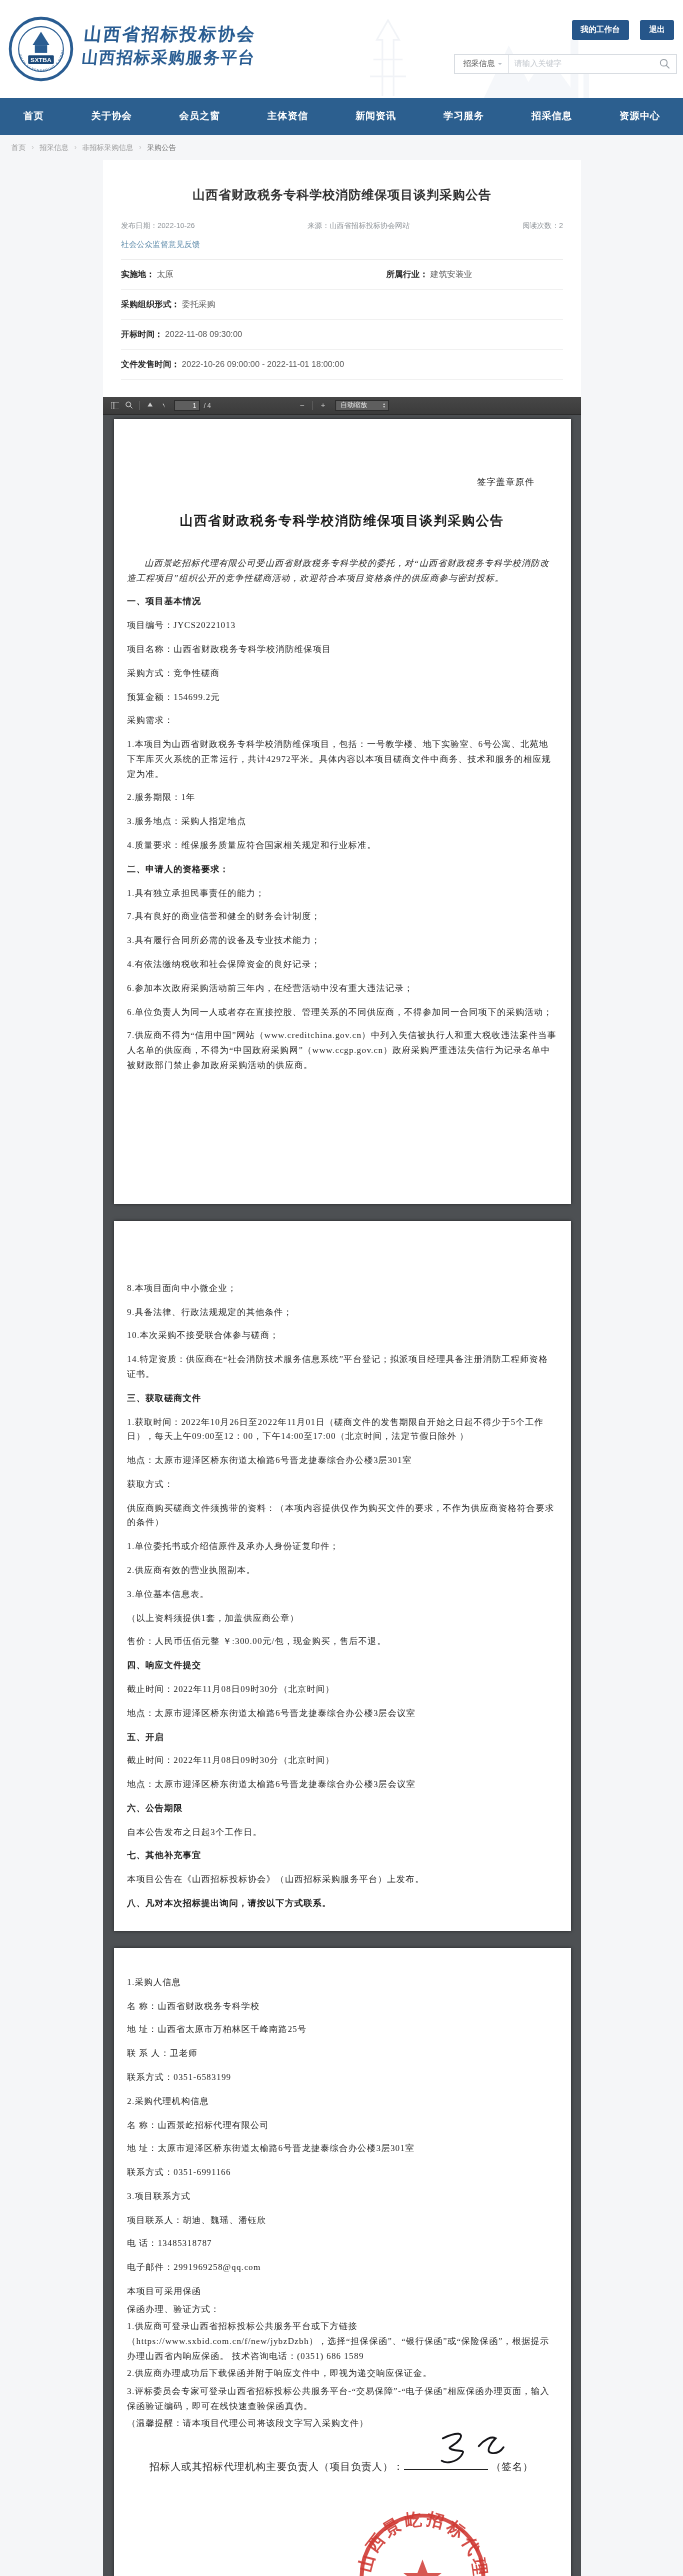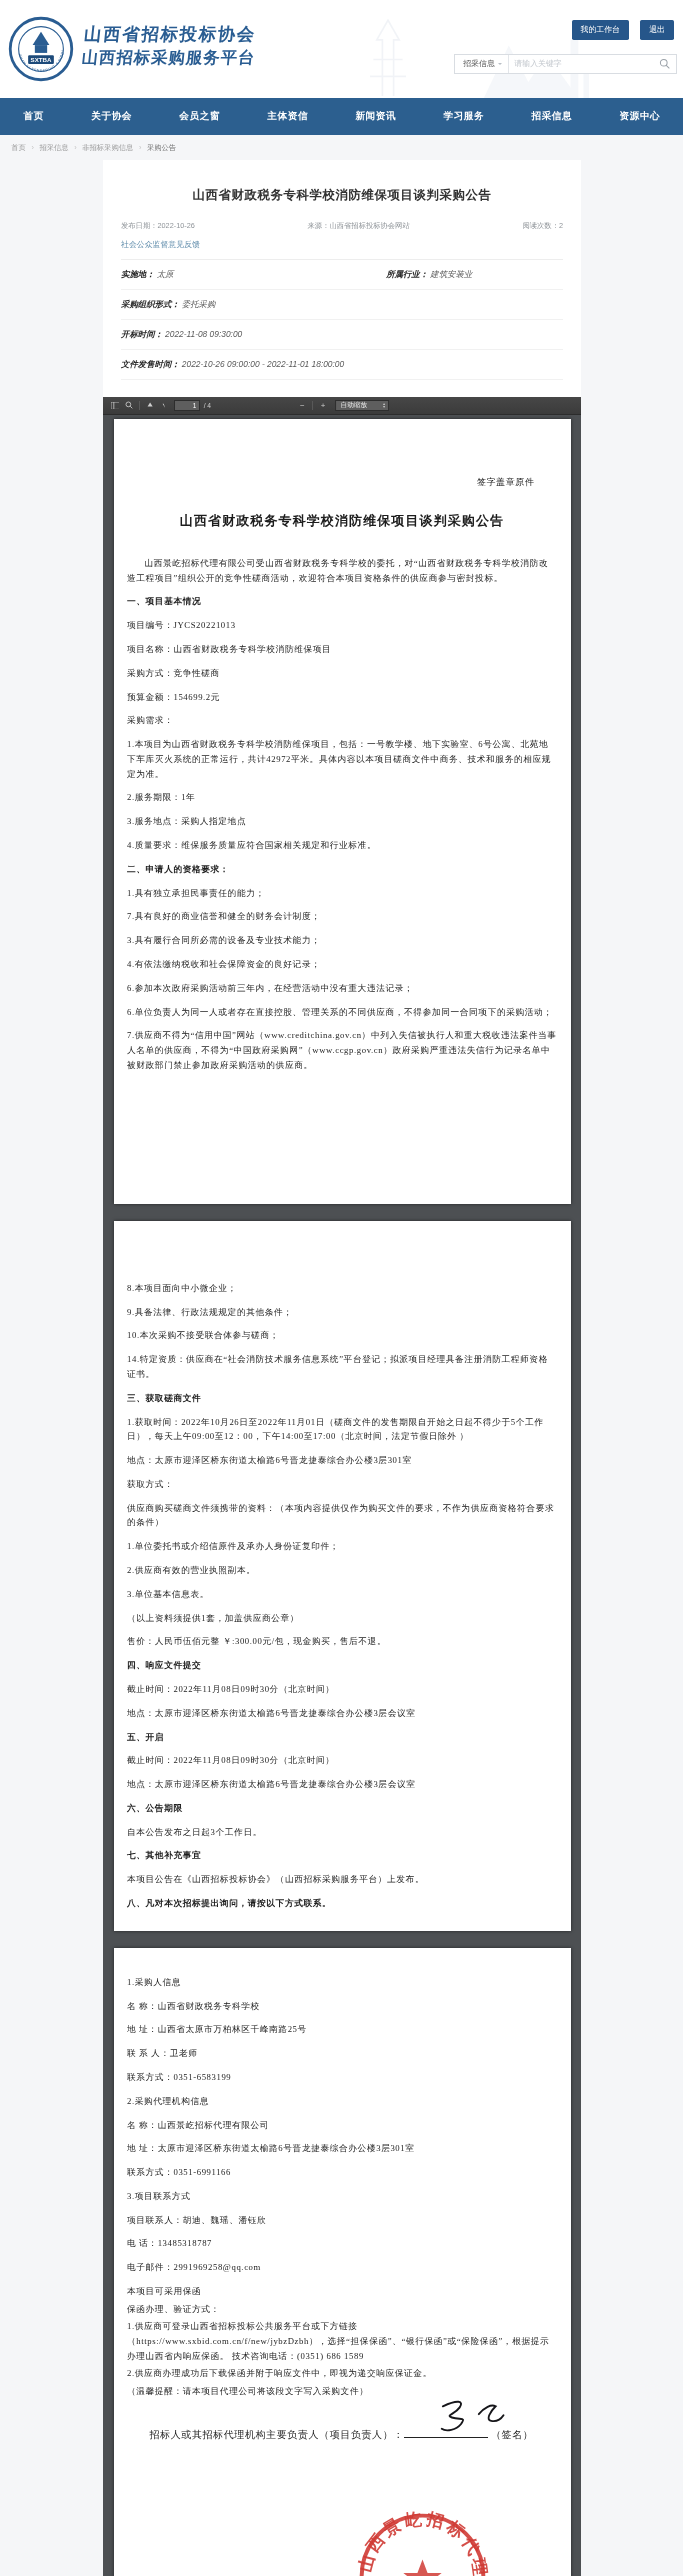--- a/index.html
+++ b/index.html
@@ -12,21 +12,21 @@
   }
   
   .site-header { position:relative; height:98px; background:#fff; overflow:hidden; }
   .watermark { position:absolute; left:315px; top:5.6px; width:292px; height:93px; opacity:.55; }
   .logo-wrap { position:absolute; left:7.9px; top:15.7px; width:66px; height:66px; }
   .brand { position:absolute; left:83px; top:22.5px; color:#2a5d92; font-weight:bold;
            transform:skewX(-6deg); line-height:1.35; }
   .brand .l1 { font-size:17.4px; letter-spacing:1.7px; }
   .brand .l2 { font-size:16.3px; letter-spacing:1.1px; }
   .hdr-btn { position:absolute; top:20px; height:19.7px; background:#26568a; color:#fff;
-             font-size:7.9px; border:none; border-radius:1.7px; padding:0 9px; cursor:pointer; }
+             font-size:7.9px; border:none; border-radius:1.7px; padding:0 9px; cursor:pointer;font-weight:bold; }
   .btn-workbench { right:55px; }
   .btn-logout { right:10px; }
   .search-bar { position:absolute; right:6.7px; top:54px; width:223px; height:19.7px;
                 background:#fff; border:0.6px solid #d9dde2; display:flex; align-items:center; }
   .search-cat { display:flex; align-items:center; gap:3.4px; padding:0 5.6px 0 7.9px; font-size:7.9px;
                 color:#555; border-right:0.6px solid #e3e6ea; height:100%; cursor:pointer; }
   .caret-down { width:0; height:0; border-left:2.2px solid transparent; border-right:2.2px solid transparent;
                 border-top:2.8px solid #b9bfc6; }
   .search-input { flex:1; border:none; outline:none; font-size:7.9px; padding:0 5.6px; color:#333;
                   font-family:inherit; }
@@ -48,21 +48,21 @@
   .art-title { text-align:center; font-size:12.4px; font-weight:bold; color:#333; letter-spacing:0.6px; }
   .art-meta { display:flex; align-items:center; margin-top:17px; font-size:7.3px; color:#8f9499; }
   .art-meta .m-center { flex:1; text-align:center; }
   .feedback { display:inline-block; margin-top:7.9px; font-size:7.9px; color:#5f8cab; text-decoration:none; cursor:pointer; }
   .fields { margin-top:9px; border-top:0.6px solid #ededed; }
   .frow { display:flex; align-items:center; height:30px; border-bottom:0.6px solid #f1f1f1;
           font-size:8.4px; }
   .frow .fl { font-weight:bold; color:#2b2b2b; }
   .frow .fv { color:#5a5a5a; margin-left:2.2px; }
   .frow .second { position:absolute; left:60%;text-align:right; }
-  .frow { position:relative;font-style:italic; }
+  .frow { position:relative; }
   
   .pdf { margin-top:17px; background:#4d5053; }
   .pdf-toolbar { height:18px; background:linear-gradient(#474747,#3b3b3b); border-bottom:0.6px solid #2c2c2c;
                  display:flex; align-items:center; padding:0 4.5px; color:#d8d8d8; position:relative; }
   .tb-btn { width:14.6px; height:13.5px; display:flex; align-items:center; justify-content:center;
             background:transparent; border:none; color:#cfcfcf; font-size:7.9px; cursor:pointer; border-radius:1.1px; }
   .tb-sep { width:0.6px; height:9px; background:#5a5a5a; margin:0 2.8px; }
   .page-input { width:26px; height:10.7px; background:#5e5e5e; border:0.6px solid #2d2d2d; color:#fff;
                 font-size:6.7px; text-align:right; padding-right:2.8px; margin:0 3.4px 0 2.2px; }
   .page-total { font-size:6.7px; color:#cfcfcf; }
@@ -77,21 +77,21 @@
   .pdf-body { padding:4px 0 0; }
   .pdf-page { width:457px; margin:0 auto 17px; background:#fff; box-shadow:0 0 3.4px rgba(0,0,0,.55);
               font-family:"Liberation Serif","DejaVu Serif",serif; color:#1d1d1d; overflow:hidden;
               padding:56px 13.5px 17px; }
   .pdf-page.p1 { height:785px; }
   .pdf-page.p2 { height:710px; padding-top:51px; }
   .pdf-page.p3 { height:630px; padding-top:18px; margin-bottom:0; position:relative; }
   .blk { font-size:8.7px; line-height:1.7; letter-spacing:0.6px; margin:9px 0; }
   .blk-note { text-align:right; font-size:9px; margin:0 22.5px 20px 0; }
   .blk-title { text-align:center; font-size:13px; font-weight:bold; letter-spacing:1.1px; margin:0 0 23.6px; }
-  .blk-pi { text-indent:2em; }
+  .blk-pi { text-indent:2em;font-style:italic; }
   .blk-h { font-weight:bold; }
   .blk-t { margin:2.8px 0; }
   
   .sig-row { font-size:10px; letter-spacing:0.6px; margin-top:29px; padding-left:22.5px; position:relative; }
   .sig-line { display:inline-block; width:84px; border-bottom:0.6px solid #222; height:7.9px; }
   .handwriting { position:absolute; left:308px; top:-33px; }
   .stamp { position:absolute; left:242px; top:562px; width:133px; height:133px; }
   
   .icon-svg { display:block; }
 </style>
@@ -318,20 +318,21 @@
             <div class="blk blk-p">地 址：太原市迎泽区桥东街道太榆路6号晋龙捷泰综合办公楼3层301室</div>
             <div class="blk blk-p">联系方式：0351-6991166</div>
             <div class="blk blk-p">3.项目联系方式</div>
             <div class="blk blk-p">项目联系人：胡迪、魏瑶、潘钰欣</div>
             <div class="blk blk-p">电 话：13485318787</div>
             <div class="blk blk-p">电子邮件：2991969258@qq.com</div>
             <div class="blk blk-t">本项目可采用保函</div>
             <div class="blk blk-t">保函办理、验证方式：</div>
             <div class="blk blk-t">1.供应商可登录山西省招标投标公共服务平台或下方链接（https://www.sxbid.com.cn/f/new/jybzDzbh），选择“担保保函”、“银行保函”或“保险保函”，根据提示办理山西省内响应保函。 技术咨询电话：(0351) 686 1589</div>
             <div class="blk blk-t">2.供应商办理成功后下载保函并附于响应文件中，即视为递交响应保证金。</div>
+            <div class="blk blk-t">3.评标委员会专家可登录山西省招标投标公共服务平台-“交易保障”-“电子保函”相应保函办理页面，输入保函验证编码，即可在线快速查验保函真伪。</div>
             <div class="blk blk-t">（温馨提醒：请本项目代理公司将该段文字写入采购文件）</div>
           </div>
 
         <div class="sig-row">
           <span>招标人或其招标代理机构主要负责人（项目负责人）：</span><span class="sig-line"></span>
           <span>（签名）</span>
           <svg class="handwriting" width="73" height="45" viewBox="0 0 130 80">
             <g fill="none" stroke="#16161a" stroke-width="3.4" stroke-linecap="round">
               <path d="M14 20 C 40 8, 52 10, 44 22 C 36 34, 18 36, 30 40 C 46 45, 56 38, 46 52 C 38 62, 20 66, 12 60"></path>
               <path d="M78 34 C 88 22, 100 16, 108 20 C 98 30, 90 44, 100 46 C 110 48, 118 42, 122 36"></path>

